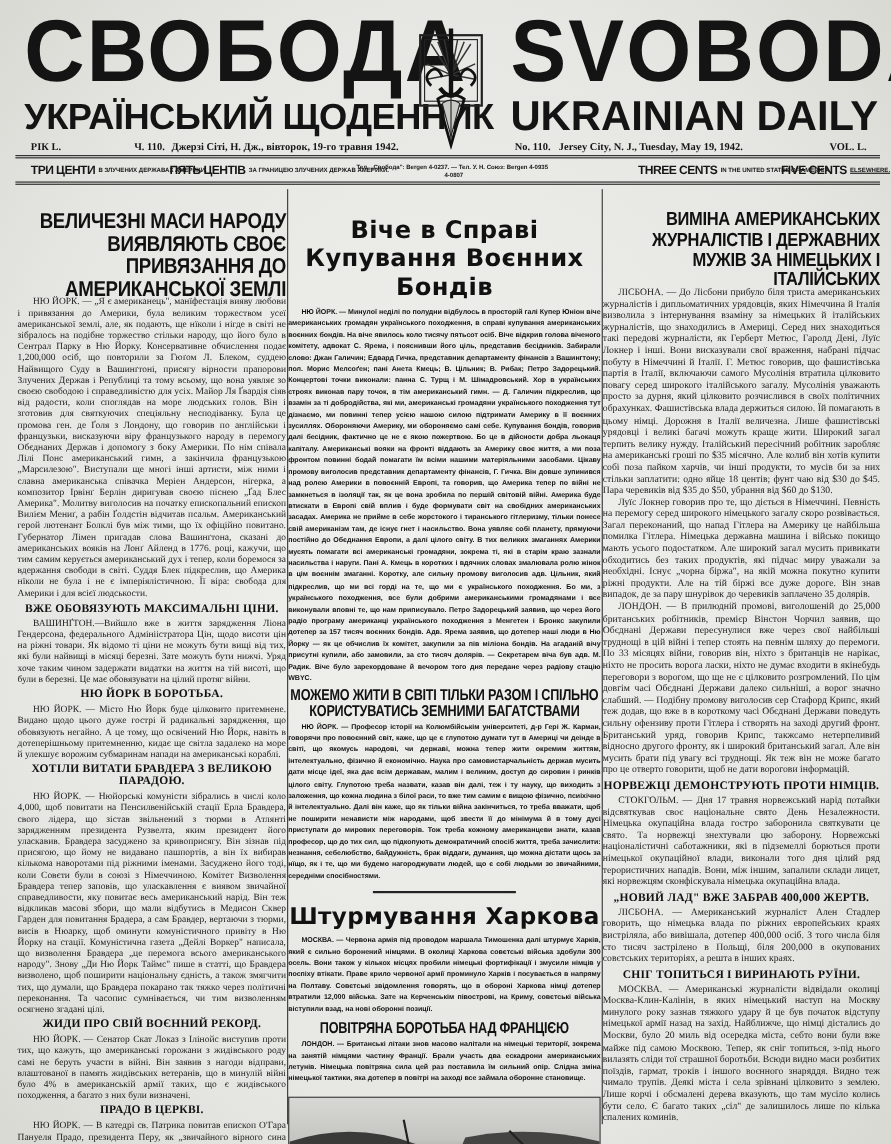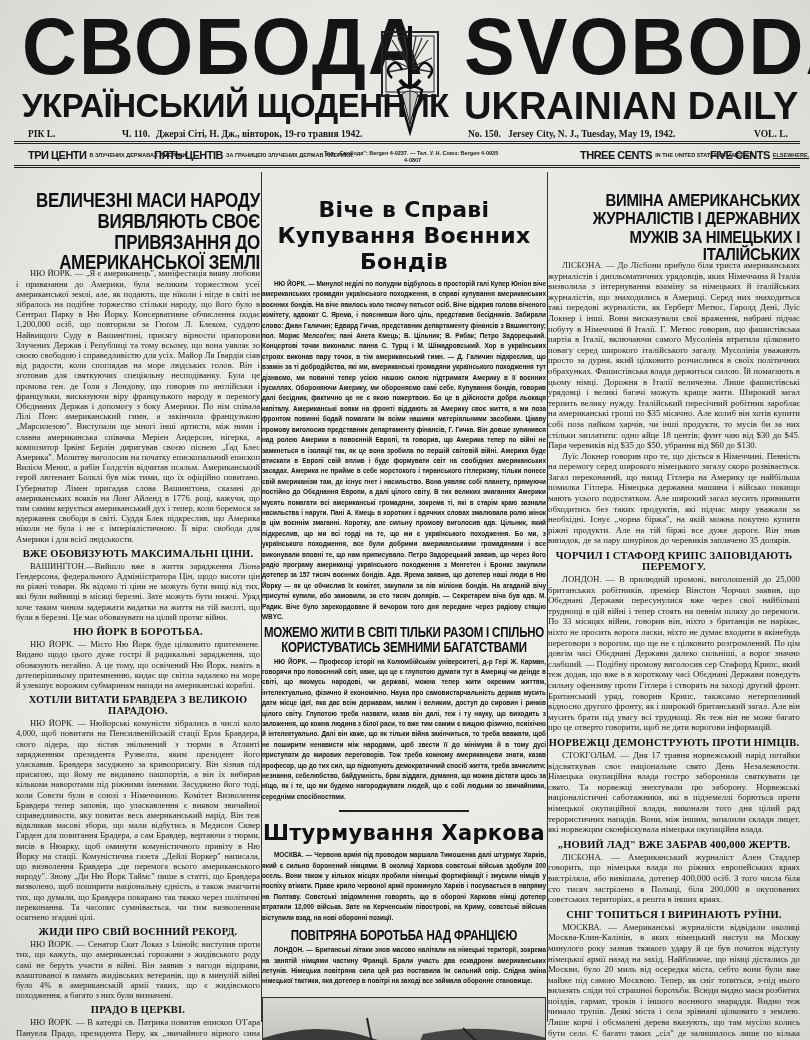--- a/index.html
+++ b/index.html
@@ -124,21 +124,21 @@
     <path d="M14 60 Q6 52 14 46 Q20 42 24 52 M50 60 Q58 52 50 46 Q44 42 40 52" stroke="#111" stroke-width="2.5" fill="none"></path>
     <path d="M20 72 Q32 64 44 72 L32 114 Z" fill="none" stroke="#111" stroke-width="2.5"></path>
     <path d="M24 76 Q32 70 40 76 L32 106 Z" fill="#c9c9c5" stroke="#222" stroke-width="1"></path>
     <line x1="32" y1="70" x2="32" y2="110" stroke="#222" stroke-width="1"></line>
   </svg>
 
   <div class="dateline">
     <span style="left:14px">РІК L.</span>
     <span style="left:108px">Ч. 110.</span>
     <span style="left:142px">Джерзі Сіті, Н. Дж., вівторок, 19-го травня 1942.</span>
-    <span style="left:454px">No. 150.</span>
+    <span style="left:454px">No. 110.</span>
     <span style="left:494px">Jersey City, N. J., Tuesday, May 19, 1942.</span>
     <span style="left:740px">VOL. L.</span>
   </div>
 
   <div class="priceline">
     <div class="blk" style="left:14px">
       <span class="big">ТРИ ЦЕНТИ</span>
       <span class="small" style="width:52px">В ЗЛУЧЕНИХ ДЕРЖАВАХ АМЕРИКИ.</span>
     </div>
     <div class="blk" style="left:140px">
@@ -225,21 +225,20 @@
       </svg>
     </div>
 
   </div>
 
   <div class="col col-right">
     <div class="hl hl-major" style="font-size:15px">ВИМІНА АМЕРИКАНСЬКИХ ЖУРНАЛІСТІВ І ДЕРЖАВНИХ МУЖІВ ЗА НІМЕЦЬКИХ І ІТАЛІЙСЬКИХ</div>
     <p class="body" style="font-size:8.8px; line-height:10.6px;">ЛІСБОНА. — До Лісбони прибуло біля триста американських журналістів і дипльоматичних урядовців, яких Німеччина й Італія визволила з інтернування взаміну за німецьких й італійських журналістів, що знаходились в Америці. Серед них знаходиться такі передові журналісти, як Герберт Метюс, Гаролд Дені, Луїс Локнер і інші. Вони висказували свої враження, набрані підчас побуту в Німеччині й Італії. Г. Метюс говорив, що фашистівська партія в Італії, включаючи самого Мусолінія втратила цілковито повагу серед широкого італійського загалу. Мусолінія уважають просто за дурня, який цілковито розчислився в своїх політичних обрахунках. Фашистівська влада держиться силою. Їй помагають в цьому німці. Дорожня в Італії величезна. Лише фашистівські урядовці і великі багачі можуть краще жити. Широкий загал терпить велику нужду. Італійський пересічний робітник заробляє на американські гроші по $35 місячно. Але колиб він хотів купити собі поза пайком харчів, чи інші продукти, то мусів би за них стільки заплатити: одно яйце 18 центів; фунт чаю від $30 до $45. Пара черевиків від $35 до $50, убрання від $60 до $130.</p>
     <p class="body" style="font-size:8.8px; line-height:10.6px;">Луїс Локнер говорив про те, що діється в Німеччині. Певність на перемогу серед широкого німецького загалу скоро розвівається. Загал переконаний, що напад Гітлера на Америку це найбільша помилка Гітлера. Німецька державна машина і військо покищо мають усього подостатком. Але широкий загал мусить привикати обходитись без таких продуктів, які підчас миру уважали за необхідні. Існує „чорна біржа", на якій можна покутно купити ріжні продукти. Але на тій біржі все дуже дороге. Він знав випадок, де за пару шнурівок до черевиків заплачено 35 долярів.</p>
 
-    <div class="hl hl-sub">ЧОРЧИЛ І СТАФОРД КРИПС ЗАПОВІДАЮТЬ ПЕРЕМОГУ.</div>
     <p class="body" style="font-size:8.8px; line-height:10.6px;">ЛОНДОН. — В прилюдній промові, виголошеній до 25,000 британських робітників, премієр Вінстон Чорчил заявив, що Обєднані Держави пересунулися вже через свої найбільші труднощі в цій війні і тепер стоять на певнім шляху до перемоги. По 33 місяцях війни, говорив він, ніхто з британців не нарікає, ніхто не просить ворога ласки, ніхто не думає входити в якінебудь переговори з ворогом, що ще не є цілковито розгромлений. По цім довгім часі Обєднані Держави далеко сильніші, а ворог значно слабший. — Подібну промову виголосив сер Стафорд Крипс, який теж додав, що вже в в короткому часі Обєднані Держави поведуть сильну офензиву проти Гітлера і створять на заході другий фронт. Британський уряд, говорив Крипс, такжсамо нетерпеливий відносно другого фронту, як і широкий британський загал. Але він мусить брати під увагу всі труднощі. Як теж він не може багато про це отверто говорити, щоб не дати ворогови інформацій.</p>
 
     <div class="hl hl-sub">НОРВЕЖЦІ ДЕМОНСТРУЮТЬ ПРОТИ НІМЦІВ.</div>
     <p class="body" style="font-size:8.8px; line-height:10.6px;">СТОКГОЛЬМ. — Дня 17 травня норвежський нарід потайки відсвяткував своє національне свято День Незалежности. Німецька окупаційна влада гостро заборонила святкувати це свято. Та норвежці знехтували цю заборону. Норвежські націоналістичні саботажники, які в підземеллі борються проти німецької окупаційної влади, виконали того дня цілий ряд терористичних нападів. Вони, між іншим, запалили склади лицет, які норвежцям сконфіскувала німецька окупаційна влада.</p>
 
     <div class="hl hl-sub">„НОВИЙ ЛАД" ВЖЕ ЗАБРАВ 400,000 ЖЕРТВ.</div>
     <p class="body" style="font-size:8.8px; line-height:10.6px;">ЛІСБОНА. — Американський журналіст Ален Стадлер говорить, що німецька влада по ріжних европейських краях вистріляла, або вивішала, дотепер 400,000 осіб. З того числа біля сто тисяч застрілено в Польщі, біля 200,000 в окупованих совєтських територіях, а решта в інших краях.</p>
 
     <div class="hl hl-sub">СНІГ ТОПИТЬСЯ І ВИРИНАЮТЬ РУЇНИ.</div>
     <p class="body" style="font-size:8.8px; line-height:10.6px;">МОСКВА. — Американські журналісти відвідали околиці Москва-Клин-Калінін, в яких німецький наступ на Москву минулого року зазнав тяжкого удару й це був початок відступу німецької армії назад на захід. Найближче, що німці дістались до Москви, було 20 миль від осередка міста, себто вони були вже майже під самою Москвою. Тепер, як сніг топиться, з-під нього вилазять сліди тої страшної боротьби. Всюди видно маси розбитих поїздів, гармат, троків і іншого воєнного знаряддя. Видно теж чимало трупів. Деякі міста і села зрівнані цілковито з землею. Лише корчі і обсмалені дерева вказують, що там мусіло колись бути село. Є багато таких „сіл" де залишилось лише по кілька спалених коминів.</p>

